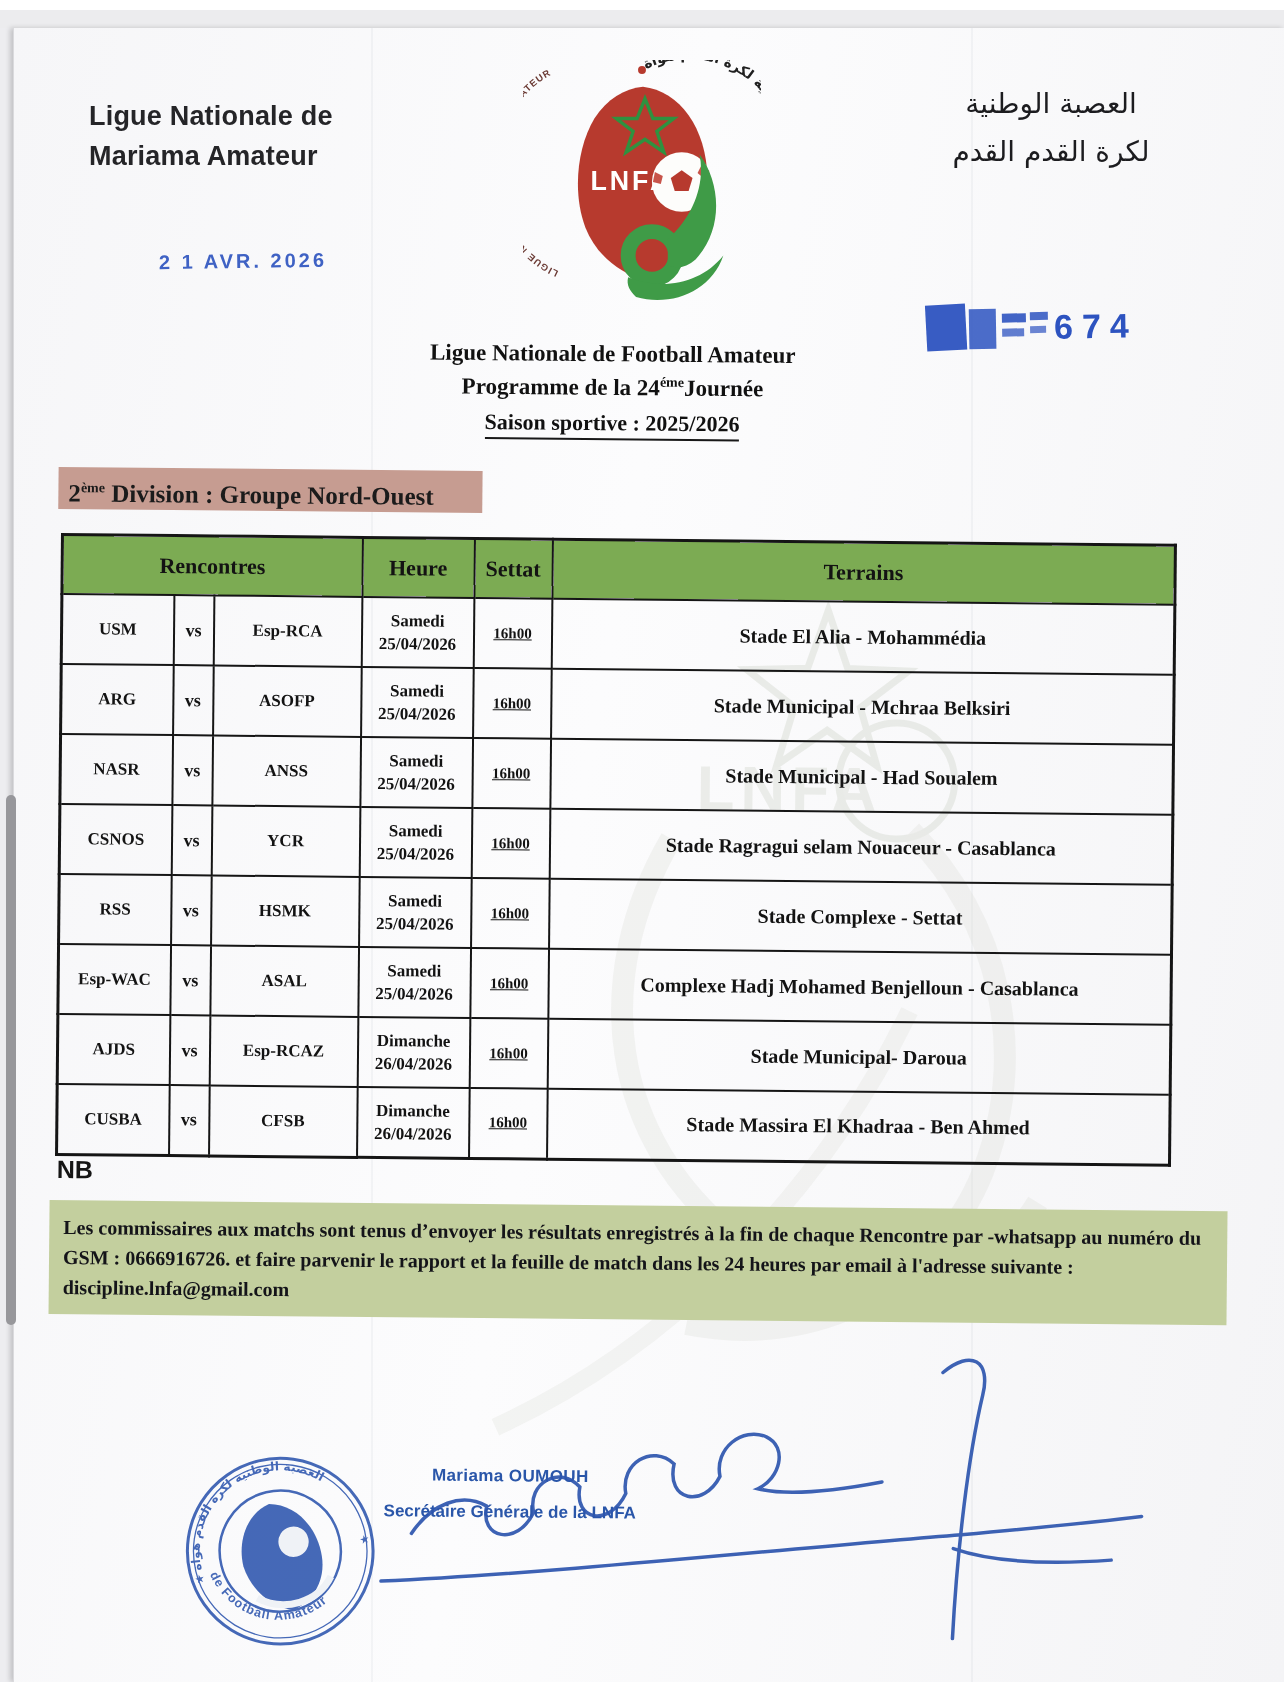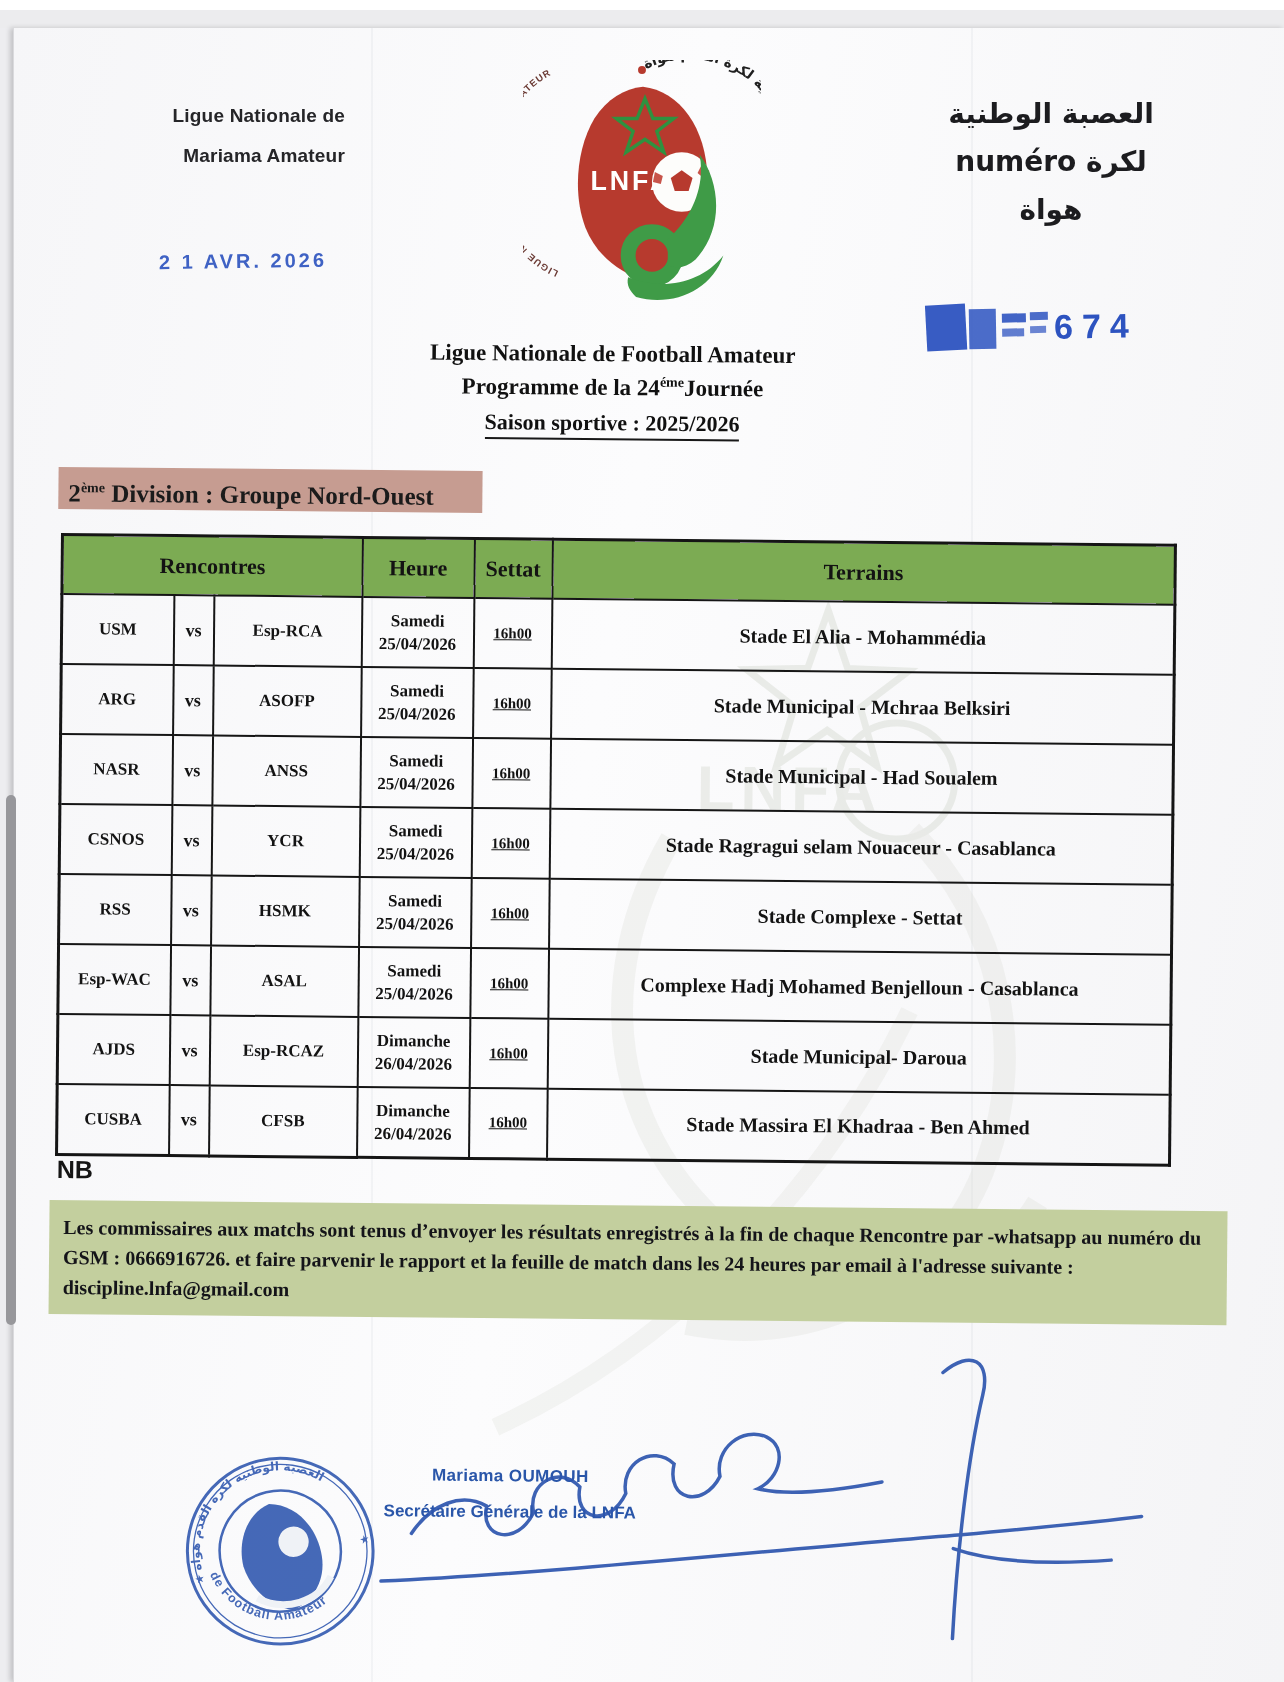--- a/index.html
+++ b/index.html
@@ -8,29 +8,29 @@
   .abs{position:absolute;}
   .top-strip{left:0;top:0;width:1284px;height:10px;background:#ffffff;}
   .band{left:0;top:10px;width:1284px;height:18px;background:#ececee;}
   .page{left:13px;top:28px;width:1271px;height:1654px;
         background:linear-gradient(100deg,#f6f6f8 0%,#fcfcfd 45%,#f4f4f6 100%);
         box-shadow:-3px 0 5px rgba(0,0,0,0.18);border-left:1px solid #dadadd;}
   .fold{top:0;width:2px;height:1654px;background:rgba(110,115,130,0.06);}
   .fold-1{left:357px;} .fold-2{left:957px;}
   .scrollbar{left:6px;top:795px;width:10px;height:530px;background:#97979b;border-radius:6px;}
 
-  .org-left{left:75px;top:68px;width:256px;text-align:right;color:#252528;
+  .org-left{left:75px;top:68px;width:256px;text-align:left;color:#252528;
             font-family:"Liberation Sans","DejaVu Sans",sans-serif;font-weight:bold;
-            font-size:19px;line-height:40px;letter-spacing:0.2px;}
+            font-size:27px;line-height:40px;letter-spacing:0.2px;}
   .date-stamp{left:145px;top:222px;color:#3f62c4;letter-spacing:3px;
               font-family:"Liberation Sans","DejaVu Sans",sans-serif;font-weight:bold;font-size:20px;
               transform:rotate(-0.8deg);}
   .logo{left:509px;top:32px;width:238px;height:250px;}
-  .org-arabic{left:912px;top:62px;width:250px;text-align:center;color:#1c1c1f;
-              font-family:"DejaVu Sans",sans-serif;font-weight:bold;font-size:28px;line-height:48px;}
+  .org-arabic{left:912px;top:52px;width:250px;text-align:center;color:#1c1c1f;
+              font-family:"DejaVu Sans",sans-serif;font-weight:normal;font-size:28px;line-height:48px;}
   .num-stamp{left:910px;top:267px;width:228px;height:58px;transform:rotate(-1deg);}
 
   .tilt{left:0;top:0;width:1271px;height:1654px;transform:rotate(0.55deg);transform-origin:47px 505px;}
 
   .title-block{left:297px;top:308px;width:600px;text-align:center;color:#111;font-weight:bold;}
   .t1{font-size:23px;}
   .t2{font-size:23px;margin-top:7px;}
   .t2 sup,.division sup{font-size:14px;}
   .t2 .gap{}
   .t3-wrap{margin-top:9px;}
@@ -104,21 +104,21 @@
           <textPath href="#arcLeft">LIGUE NATIONALE DE FOOTBALL AMATEUR</textPath>
         </text>
         <text font-size="14" font-weight="bold" fill="#202020" font-family="DejaVu Sans, sans-serif">
           <textPath href="#arcRight">العصبة الوطنية لكرة القدم هواة</textPath>
         </text>
       </svg>
     </div>
 
     <div class="abs org-arabic" dir="rtl">
       <div>العصبة الوطنية</div>
-      <div>لكرة numéro هواة</div>
+      <div>لكرة القدم القدم</div>
     </div>
 
     <div class="abs num-stamp">
       <svg width="228" height="58" viewBox="0 0 228 58">
         <rect x="2" y="8" width="40" height="46" fill="#2d53c0" opacity="0.95" transform="rotate(-2 22 30)"></rect>
         <rect x="45" y="13" width="27" height="40" fill="#2d53c0" opacity="0.85"></rect>
         <rect x="78" y="18" width="24" height="9" fill="#2d53c0" opacity="0.9"></rect>
         <rect x="78" y="33" width="22" height="8" fill="#2d53c0" opacity="0.75"></rect>
         <rect x="106" y="17" width="18" height="8" fill="#2d53c0" opacity="0.85"></rect>
         <rect x="106" y="31" width="16" height="7" fill="#2d53c0" opacity="0.7"></rect>

